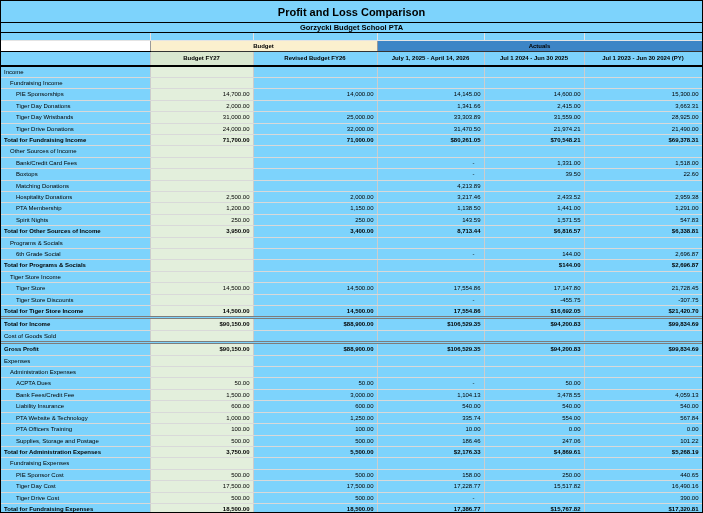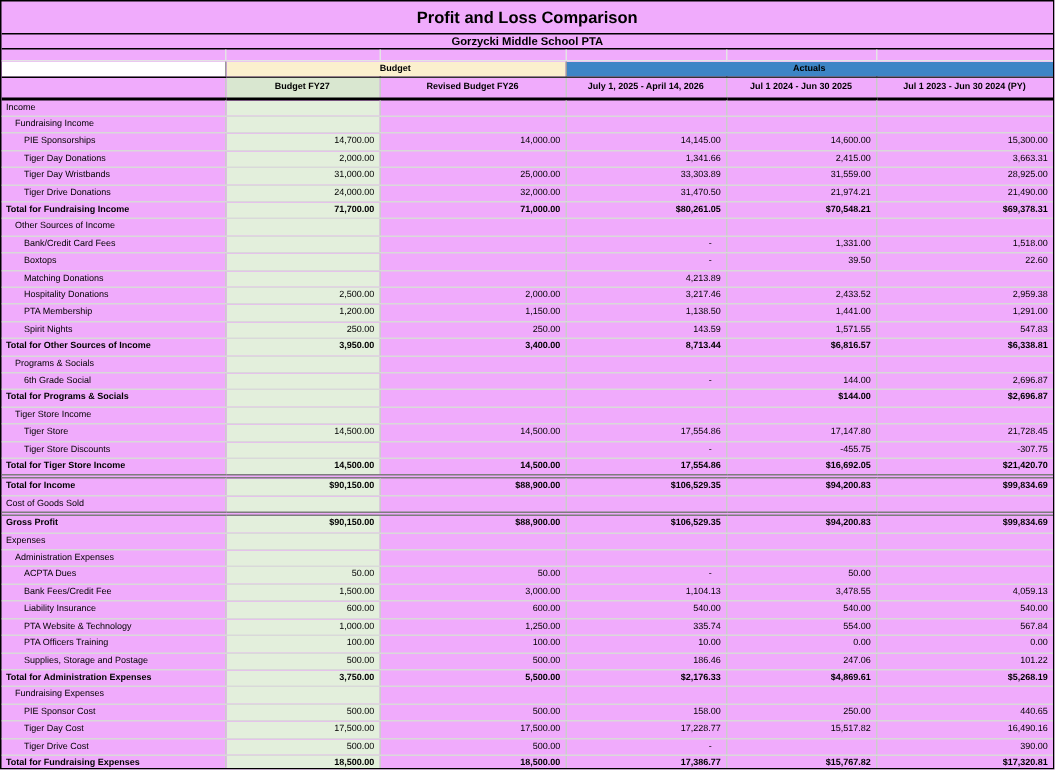--- a/index.html
+++ b/index.html
@@ -1,21 +1,21 @@
 <!DOCTYPE html>
 <html><head>
 <meta charset="utf-8">
 <style>
   * { margin:0; padding:0; box-sizing:border-box; }
   html,body { background:#fff; }
   body { font-family:"Liberation Sans", sans-serif; color:#000; }
   .page {
     width:703px; height:513px;
     border:1px solid #000;
-    background:#f0abfc;
+    background:#7dd3fc;
     overflow:hidden;
   }
   .title-row {
     height:22px; line-height:22px;
     text-align:center; font-weight:bold; font-size:11px;
     border-bottom:1px solid #000;
   }
   .subtitle-row {
     height:10px; line-height:9px;
     text-align:center; font-weight:bold; font-size:7.5px;
@@ -56,21 +56,21 @@
   tbody td.green { background:#e3efdc; }
   tbody tr.row-total td { font-weight:bold; border-top:1.5px solid #3a3a3a; }
   tbody tr.row-grand td { font-weight:bold; border-top:3px double #7d7d7d; }
   tbody tr:last-child td { border-bottom:1.5px solid #000; }
 </style>
 </head>
 <body>
 
 <div class="page">
   <div class="title-row">Profit and Loss Comparison</div>
-  <div class="subtitle-row">Gorzycki Middle School PTA</div>
+  <div class="subtitle-row">Gorzycki Budget School PTA</div>
 
   <table>
     <colgroup>
       <col style="width:149px">
         <col style="width:103px">
         <col style="width:124px">
       <col style="width:107px">
         <col style="width:100px">
         <col style="width:118px">
     </colgroup>

